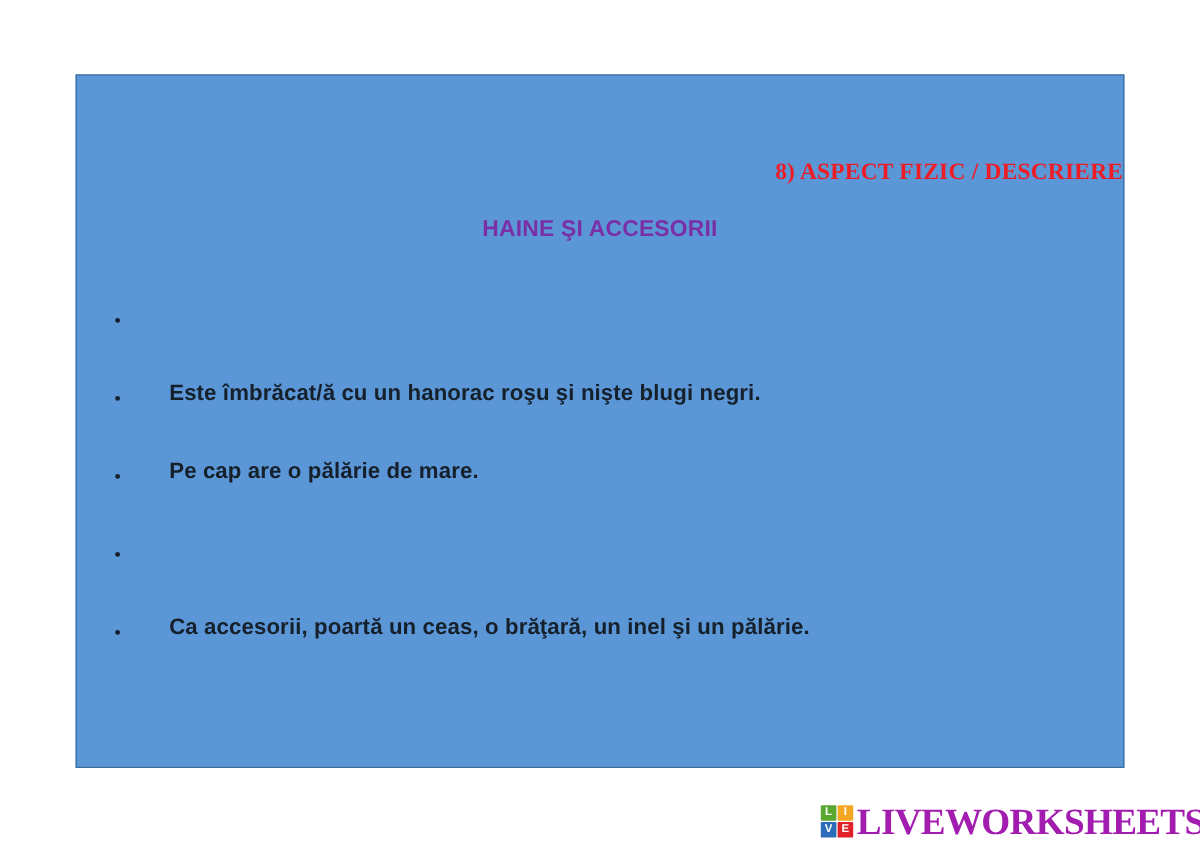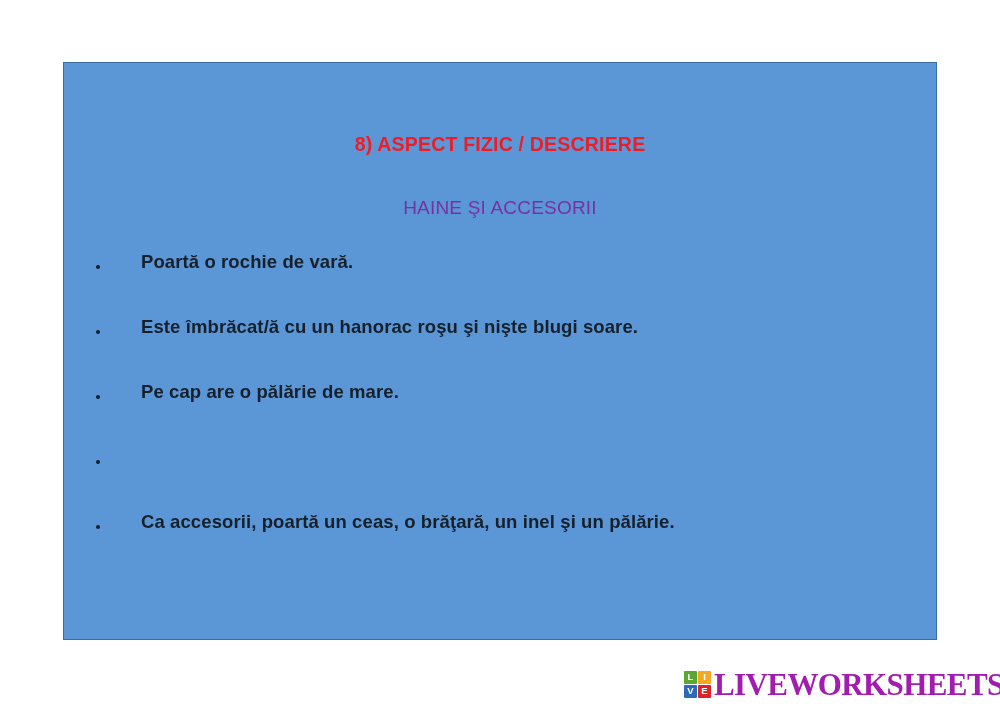--- a/index.html
+++ b/index.html
@@ -33,37 +33,38 @@
     background: #5b96d6;
     border: 1px solid #3a6c9e;
     box-sizing: border-box;
   }
 
   #title-main {
     position: absolute;
     left: 0;
     top: 70px;
     width: 100%;
-    text-align: center;
+    text-align: right;
     color: #ee1c25;
     font-size: 19.5px;
     font-weight: bold;
     letter-spacing: 0.2px;
     white-space: nowrap;
+    font-family: Liberation Serif, serif;
   }
 
   #title-sub {
     position: absolute;
     left: 0;
-    top: 134px;
+    top: 118px;
     width: 100%;
     text-align: center;
     color: #7b2fa6;
     font-size: 19px;
-    font-weight: normal;
+    font-weight: bold;
     letter-spacing: 0.2px;
     white-space: nowrap;
   }
 
   #bullet-list {
     position: absolute;
     left: 22px;
     top: 188px;
     width: 830px;
     margin: 0;
@@ -144,26 +145,25 @@
   <div id="slide-panel" style="background: rgb(91, 150, 214); border-color: rgb(58, 108, 158);">
 
     <div id="title-main" style="color: rgb(238, 28, 37);">8) ASPECT FIZIC / DESCRIERE</div>
 
     <div id="title-sub" style="color: rgb(123, 47, 166);">HAINE ŞI ACCESORII</div>
 
     <ul id="bullet-list">
 
       <li class="bullet-row">
         <span class="bullet-dot"></span>
-        <span class="bullet-text">Poartă o rochie de vară.</span>
       </li>
 
       <li class="bullet-row">
         <span class="bullet-dot"></span>
-        <span class="bullet-text">Este îmbrăcat/ă cu un hanorac roşu şi nişte blugi soare.</span>
+        <span class="bullet-text">Este îmbrăcat/ă cu un hanorac roşu şi nişte blugi negri.</span>
       </li>
 
       <li class="bullet-row">
         <span class="bullet-dot"></span>
         <span class="bullet-text">Pe cap are o pălărie de mare.</span>
       </li>
 
       <li class="bullet-row">
         <span class="bullet-dot"></span>
       </li>

